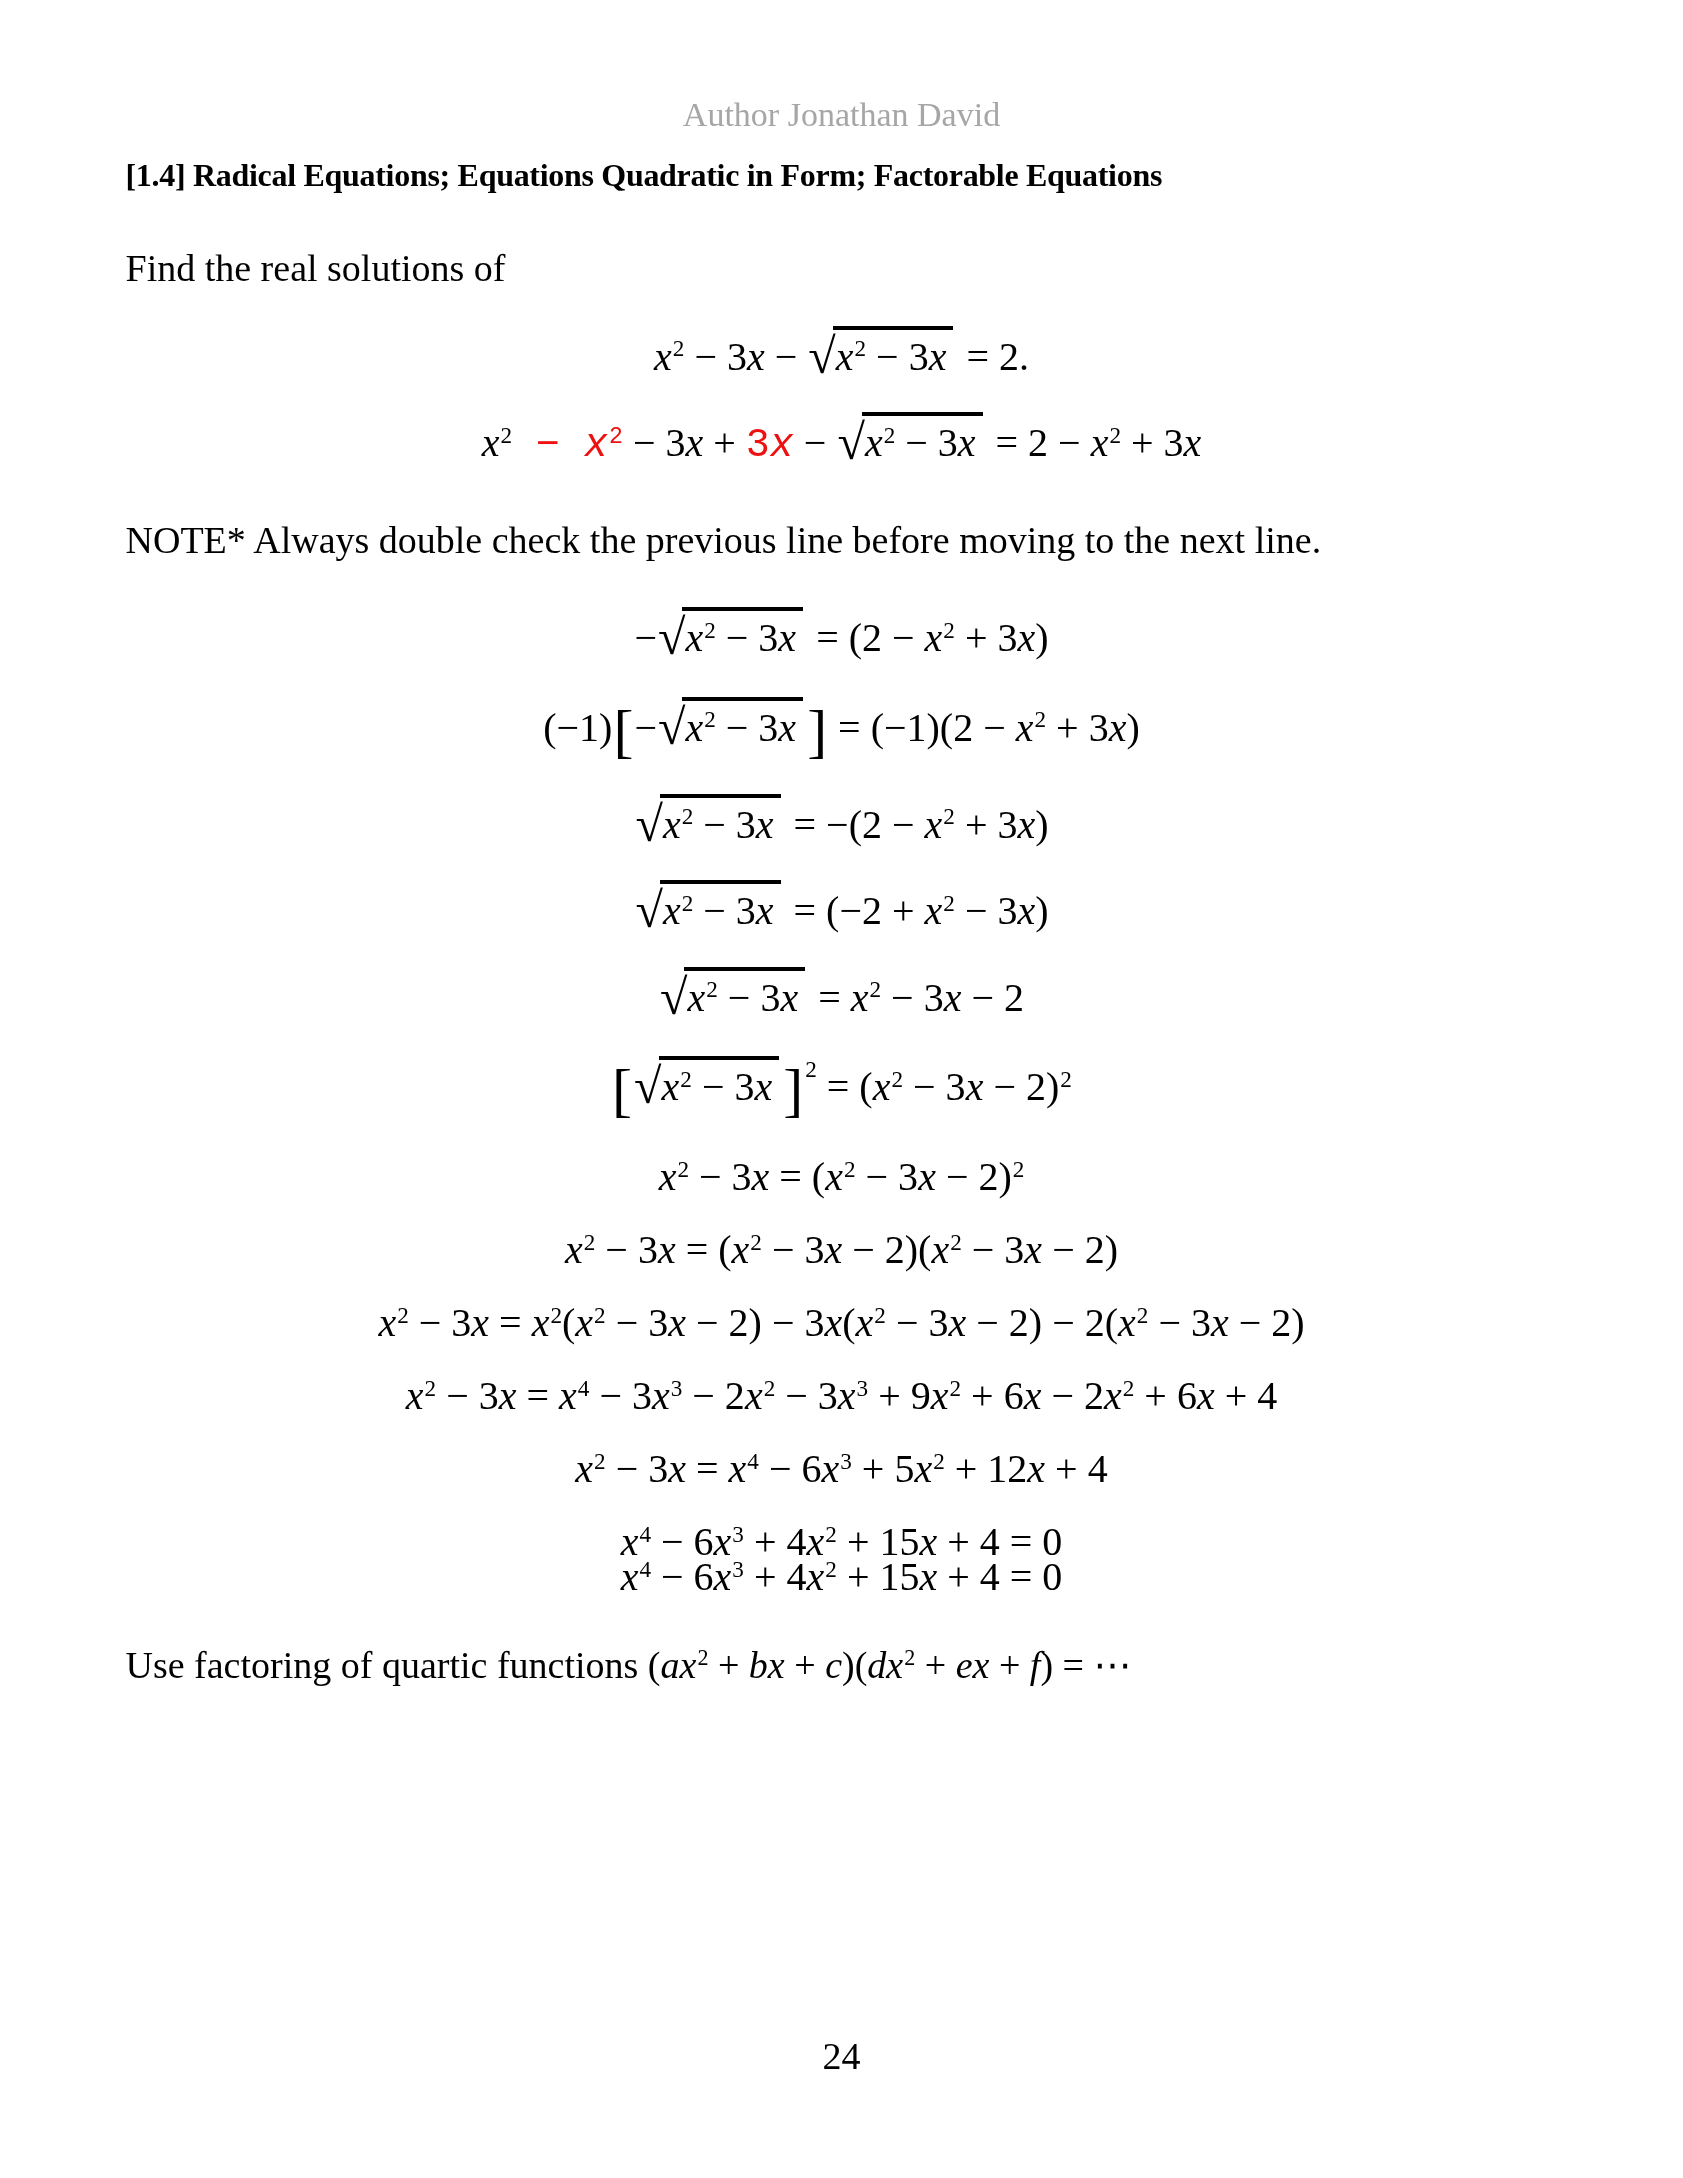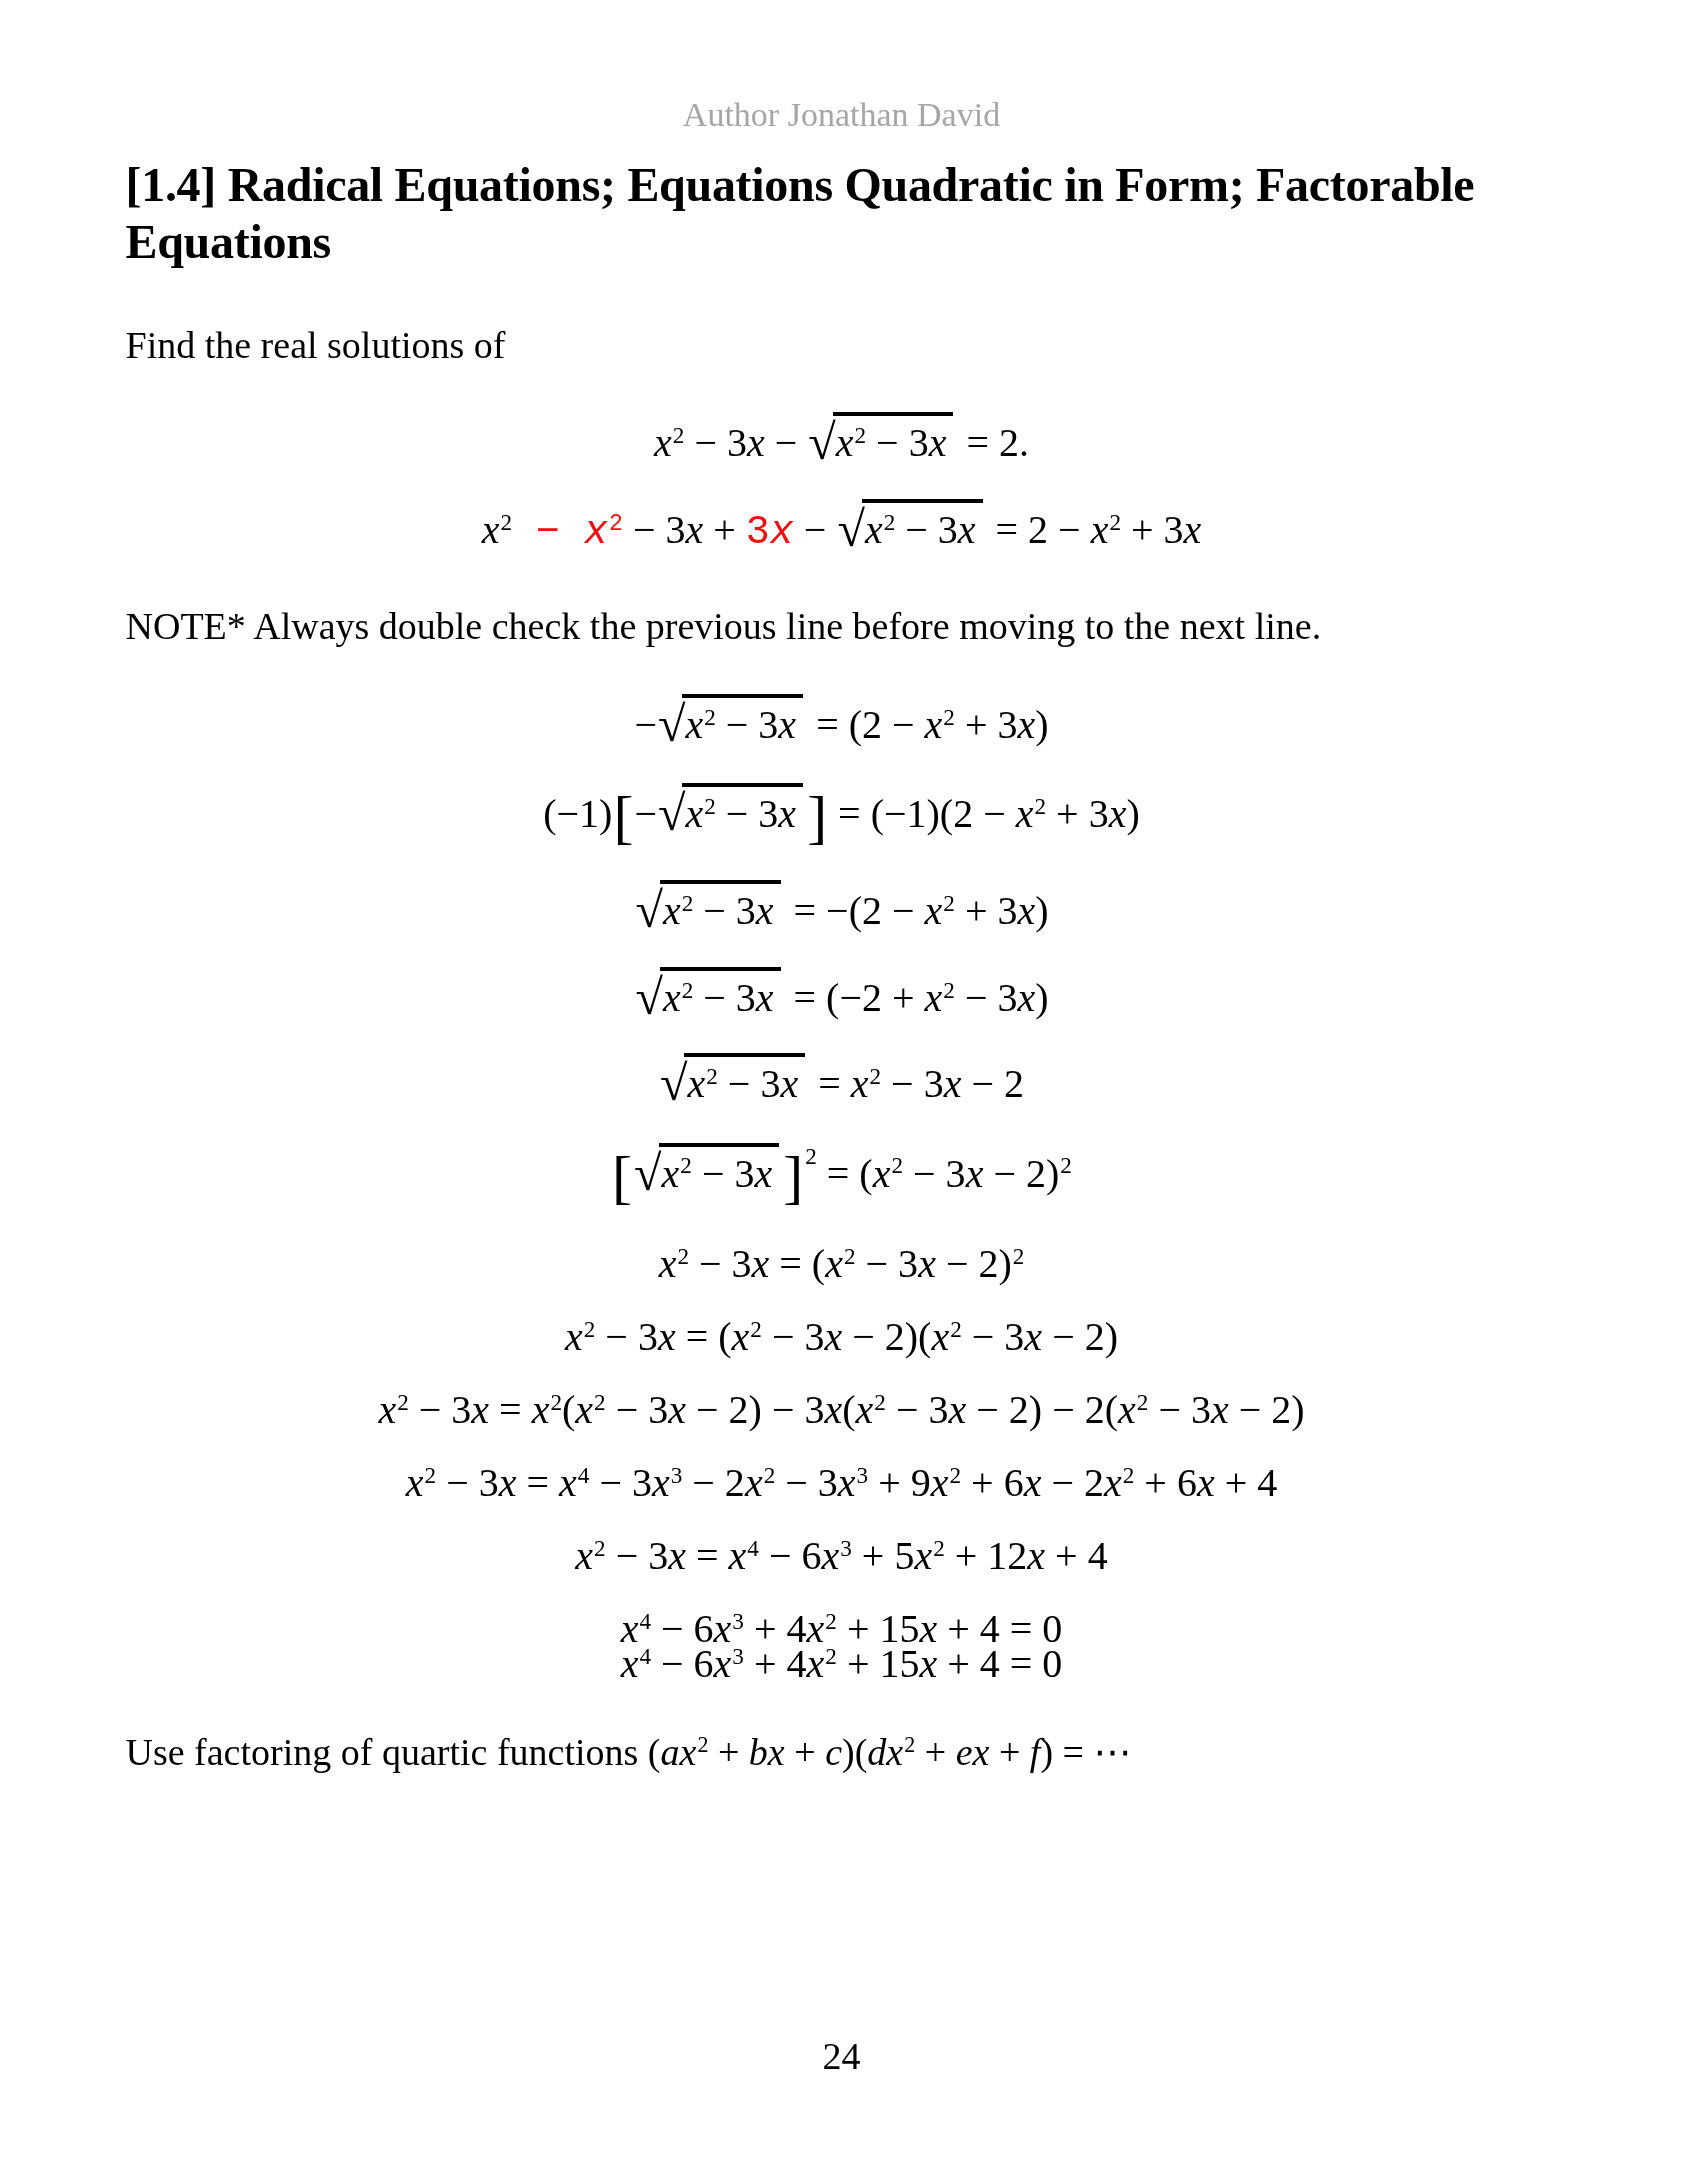--- a/index.html
+++ b/index.html
@@ -14,33 +14,33 @@
   }
   .author{
     padding-top:95px;
     text-align:center;
     font-size:34px;
     line-height:1.2;
     color:var(--gray,#a6a6a6);
   }
   .title{
     margin:20px 107px 0 107px;
-    font-size:48px;
+    font-size:32px;
     line-height:1.2;
     font-weight:bold;
     letter-spacing:-0.3px;
   }
   .body-text{
     margin:51px 107px 0 107px;
     font-size:38px;
     line-height:1.25;
   }
   .note-text{ margin-top:40px; margin-bottom:40px; }
   .eq-block{ width:100%; }
-  #eqs-a{ margin-top:40px; }
+  #eqs-a{ margin-top:30px; }
   .math-line{
     margin:19px 0;
     text-align:center;
     font-size:40px;
     line-height:1.35;
     white-space:nowrap;
   }
   .math-line.tight{ margin-top:-38px; }
   .mo{ font-style:normal; }
   .mi{ font-style:italic; }

